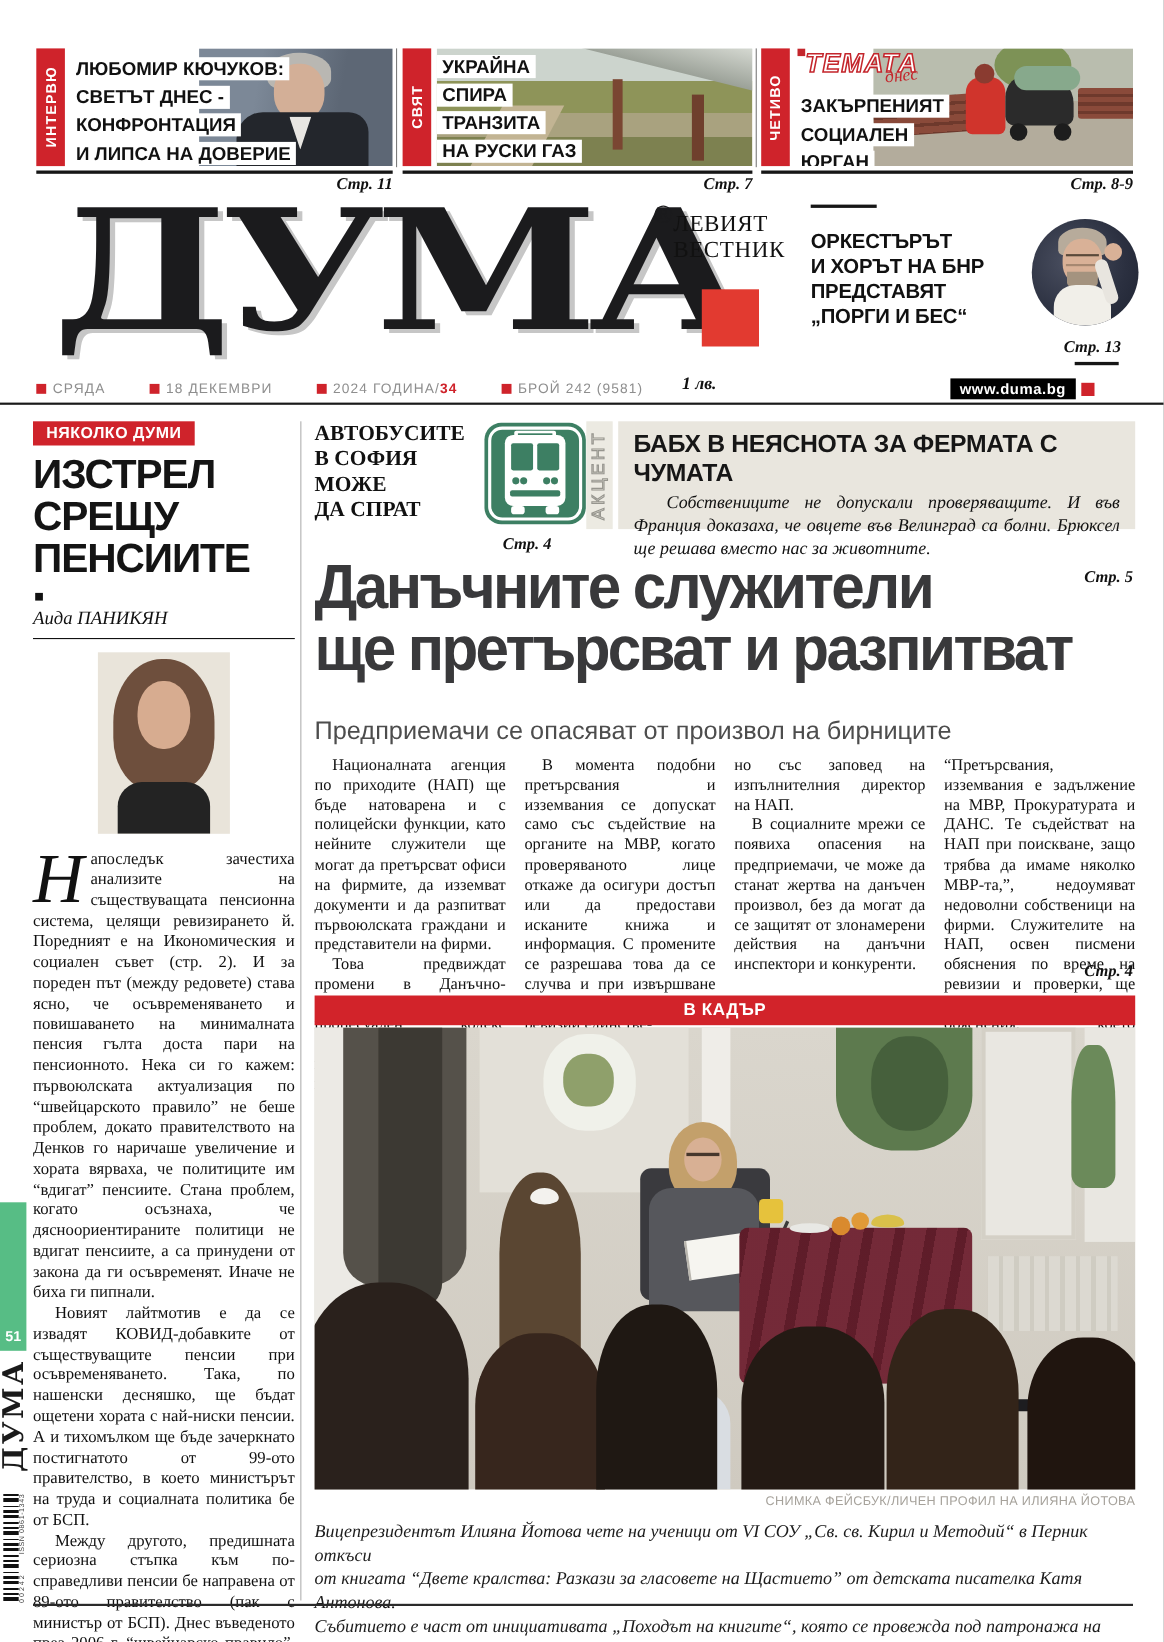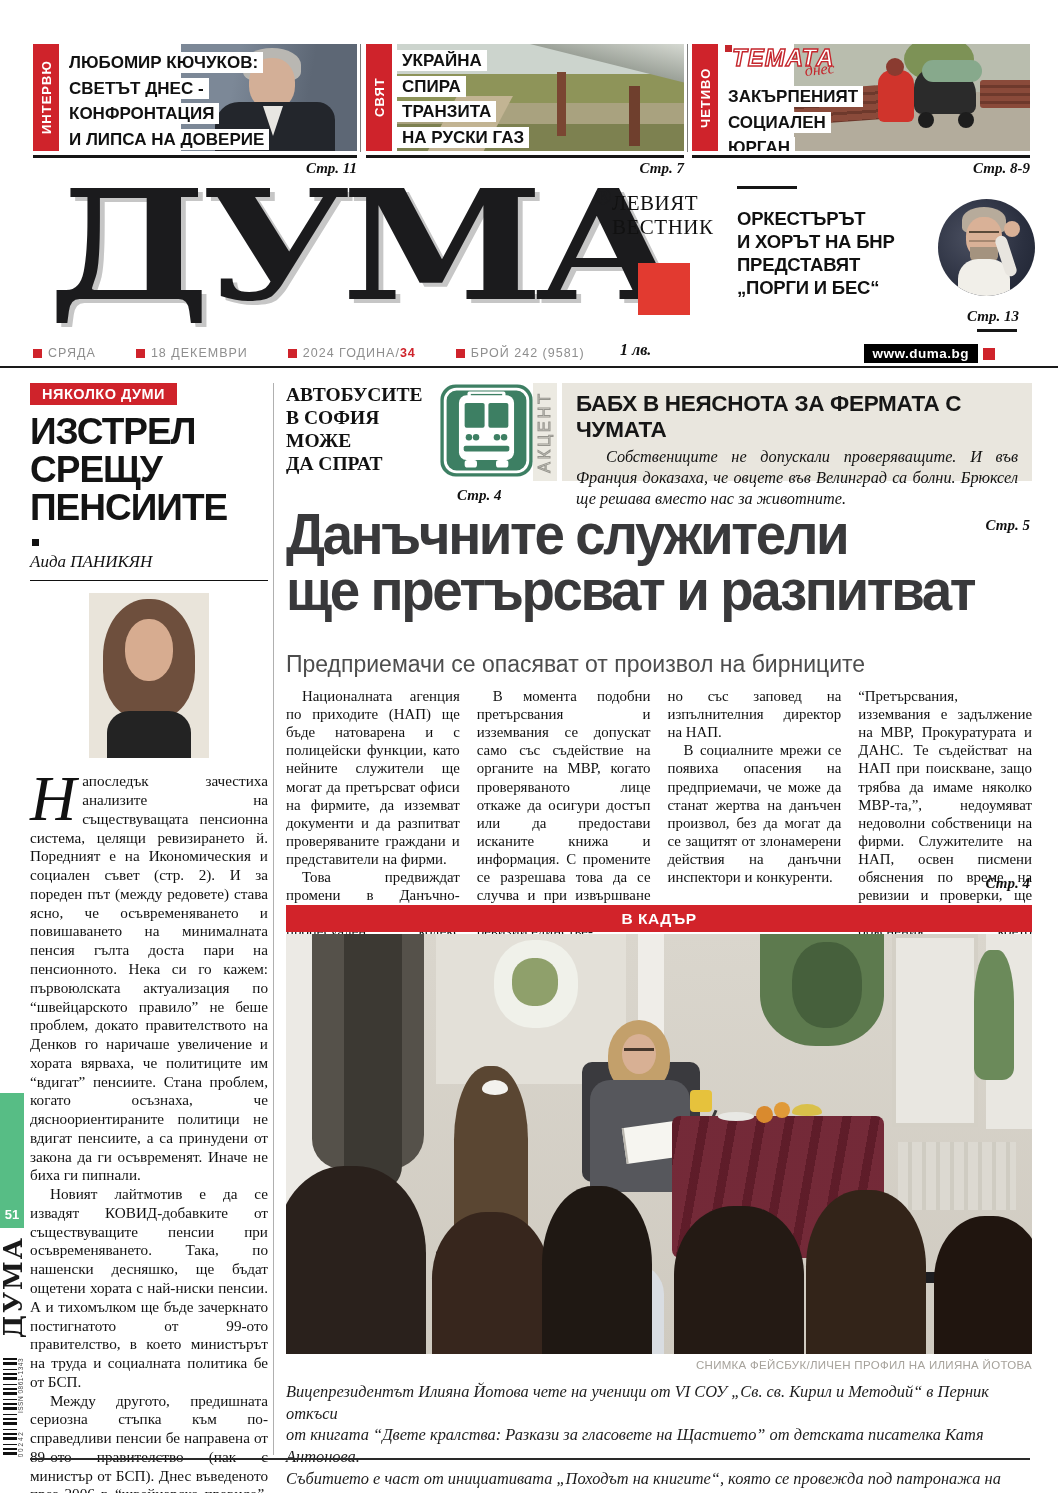--- a/index.html
+++ b/index.html
@@ -310,21 +310,21 @@
       <div id="akcent-text">Собствениците не допускали проверяващите. И във Франция доказаха, че овцете във Велинград са болни. Брюксел ще решава вместо нас за животните.</div>
     </div>
     <div id="page5" class="pagenum">Стр. 5</div>
 
     <div id="headline" class="prel">Данъчните служители
 ще претърсват и разпитват</div>
     <div id="subhead">Предприемачи се опасяват от произвол на бирниците</div>
 
     <div id="cols">
       <div class="col">
-        <p>Националната агенция по приходите (НАП) ще бъде натоварена и с полицейски функции, като нейните служители ще могат да претърсват офиси на фирмите, да изземват документи и да разпитват проверяваните граждани и представители на фирми.</p>
+        <p>Националната агенция по приходите (НАП) ще бъде натоварена и с полицейски функции, като нейните служители ще могат да претърсват офиси на фирмите, да изземват документи и да разпитват първоюлската граждани и представители на фирми.</p>
         <p>Това предвиждат промени в Данъчно-осигурителния процесуален кодекс (ДОПК), които служебният кабинет е вкарал в преходните разпо-</p>
       </div>
       <div class="col">
         <p>В момента подобни претърсвания и изземвания се допускат само със съдействие на органите на МВР, когато проверяваното лице откаже да осигури достъп или да предостави исканите книжа и информация. С промените се разрешава това да се случва и при извършване на данъчни проверки и ревизии единстве-</p>
       </div>
       <div class="col">
         <p class="ni">но със заповед на изпълнителния директор на НАП.</p>
         <p>В социалните мрежи се появиха опасения на предприемачи, че може да станат жертва на данъчен произвол, без да могат да се защитят от злонамерени действия на данъчни инспектори и конкуренти.</p>
       </div>
       <div class="col">

